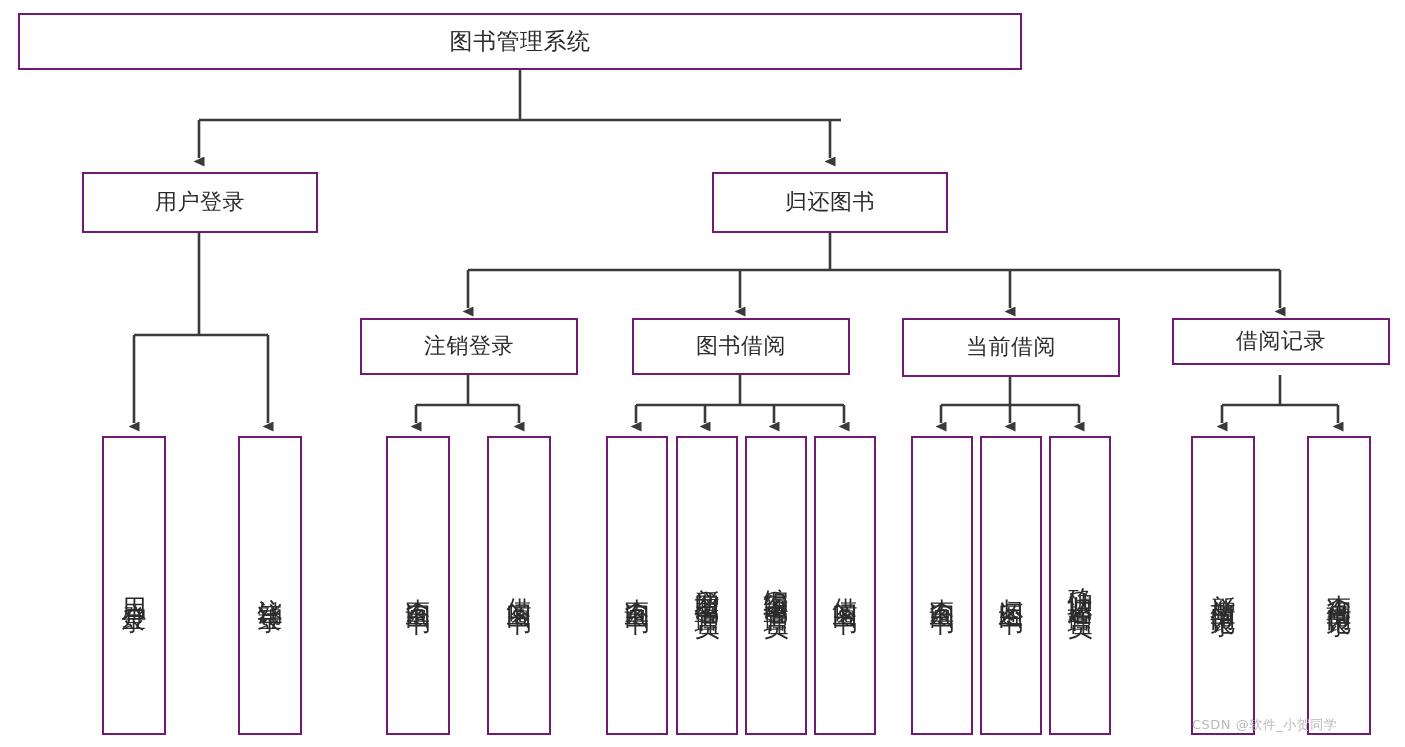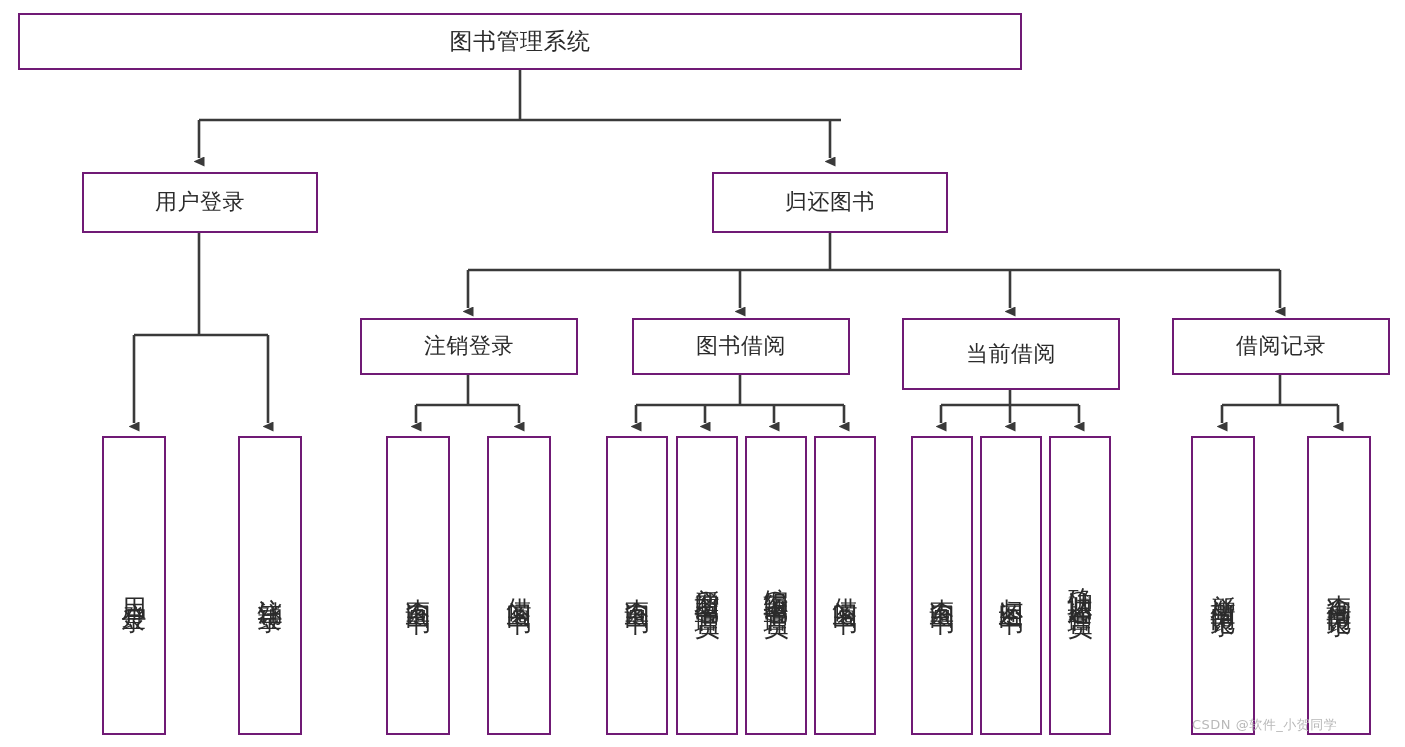--- a/index.html
+++ b/index.html
@@ -155,25 +155,25 @@
   </div>
 
   <div class="node horiz" style="left:360px; top:318px; width:218px; height:57px;">
     <span class="node-label">注销登录</span>
   </div>
 
   <div class="node horiz" style="left:632px; top:318px; width:218px; height:57px;align-items:center;">
     <span class="node-label">图书借阅</span>
   </div>
 
-  <div class="node horiz" style="left:902px; top:318px; width:218px; height:72px;">
+  <div class="node horiz" style="left:902px; top:318px; width:218px; height:59px;">
     <span class="node-label">当前借阅</span>
   </div>
 
-  <div class="node horiz" style="left:1172px; top:318px; width:218px; height:57px;">
+  <div class="node horiz" style="left:1172px; top:318px; width:218px; height:47px;">
     <span class="node-label">借阅记录</span>
   </div>
 
   <div class="node vert" style="left:102px; top:436px; width:64px; height:299px;">
     <span class="node-label">用户登录</span>
   </div>
 
   <div class="node vert" style="left:238px; top:436px; width:64px; height:299px;">
     <span class="node-label">注销登录</span>
   </div>

